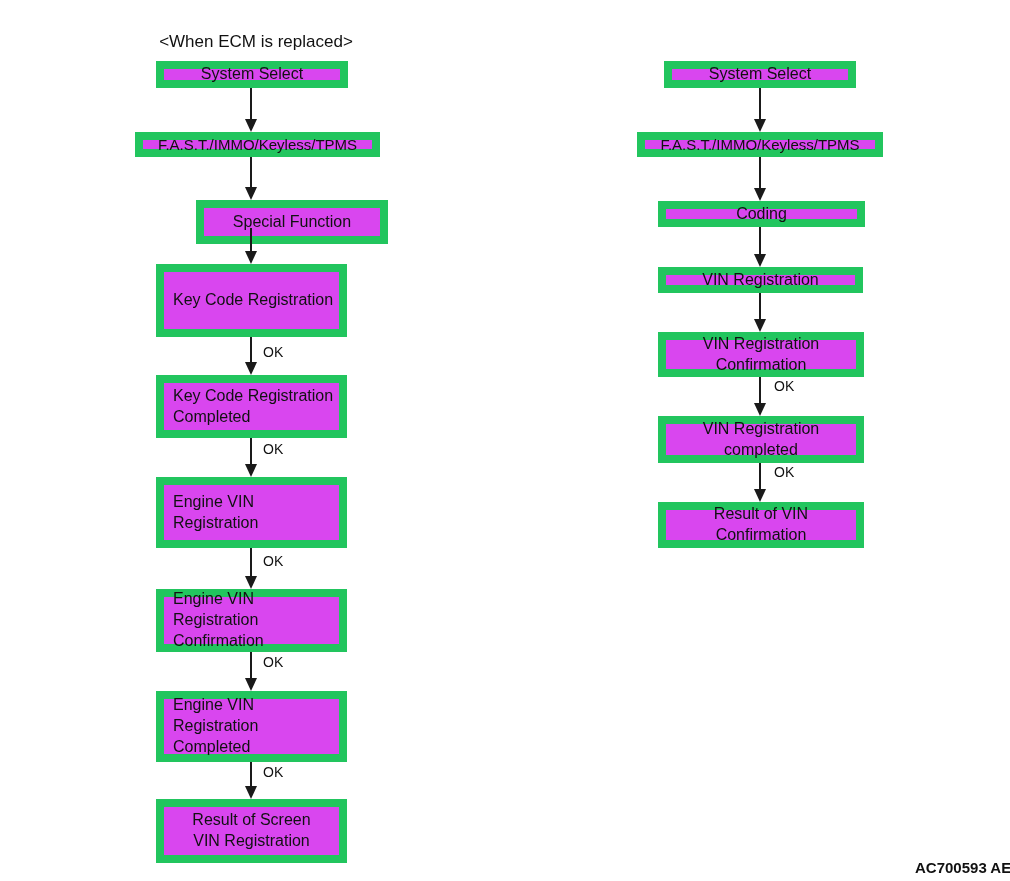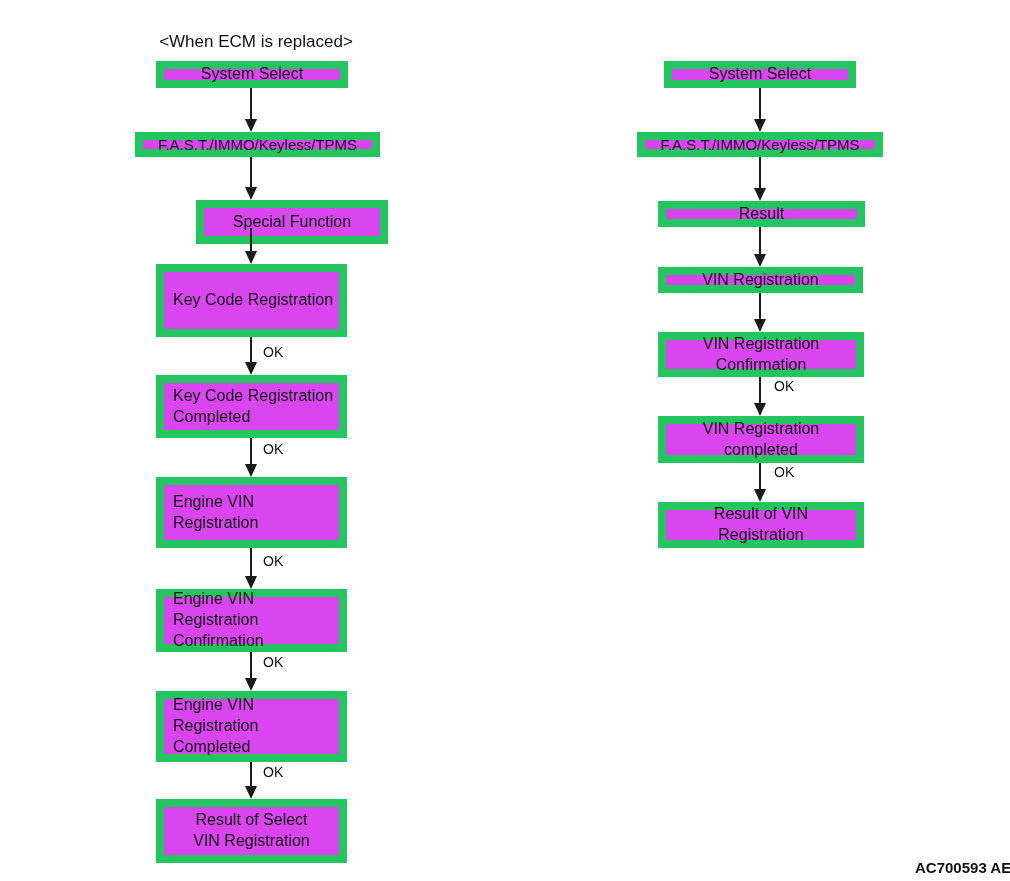--- a/index.html
+++ b/index.html
@@ -85,21 +85,21 @@
   <div class="node" style="left:135px; top:132px; width:245px; height:25px; font-size:15px;">F.A.S.T./IMMO/Keyless/TPMS</div>
   <div class="node" style="left:156px; top:200px; width:192px; height:44px;margin-left:40px;">Special Function</div>
   <div class="node left-text" style="left:156px; top:264px; width:191px; height:73px;">Key Code Registration</div>
   <div class="node left-text" style="left:156px; top:375px; width:191px; height:63px;">Key Code Registration
 Completed</div>
   <div class="node left-text" style="left:156px; top:477px; width:191px; height:71px;">Engine VIN Registration</div>
   <div class="node left-text" style="left:156px; top:589px; width:191px; height:63px;">Engine VIN Registration
 Confirmation</div>
   <div class="node left-text" style="left:156px; top:691px; width:191px; height:71px;">Engine VIN Registration
 Completed</div>
-  <div class="node" style="left:156px; top:799px; width:191px; height:64px;">Result of Select
+  <div class="node" style="left:156px; top:799px; width:191px; height:64px;">Result of Screen
 VIN Registration</div>
 
   <div class="arrow" style="left:244px; top:88px;  height:44px;">
       <div class="shaft"></div>
       <div class="head"></div>
     </div>
   <div class="arrow" style="left:244px; top:157px; height:43px;">
       <div class="shaft"></div>
       <div class="head"></div>
     </div>
@@ -129,28 +129,28 @@
     </div>
 
   <div class="ok" style="left:263px; top:344px;">OK</div>
   <div class="ok" style="left:263px; top:441px;">OK</div>
   <div class="ok" style="left:263px; top:553px;">OK</div>
   <div class="ok" style="left:263px; top:654px;">OK</div>
   <div class="ok" style="left:263px; top:764px;">OK</div>
 
   <div class="node" style="left:664px; top:61px; width:192px; height:27px;">System Select</div>
   <div class="node" style="left:637px; top:132px; width:246px; height:25px; font-size:15px;">F.A.S.T./IMMO/Keyless/TPMS</div>
-  <div class="node" style="left:658px; top:201px; width:207px; height:26px;">Result</div>
+  <div class="node" style="left:658px; top:201px; width:207px; height:26px;">Coding</div>
   <div class="node" style="left:658px; top:267px; width:205px; height:26px;">VIN Registration</div>
   <div class="node" style="left:658px; top:332px; width:206px; height:45px;">VIN Registration
 Confirmation</div>
   <div class="node" style="left:658px; top:416px; width:206px; height:47px;">VIN Registration
 completed</div>
   <div class="node" style="left:658px; top:502px; width:206px; height:46px;">Result of VIN
-Registration</div>
+Confirmation</div>
 
   <div class="arrow" style="left:753px; top:88px;  height:44px;">
       <div class="shaft"></div>
       <div class="head"></div>
     </div>
   <div class="arrow" style="left:753px; top:157px; height:44px;">
       <div class="shaft"></div>
       <div class="head"></div>
     </div>
   <div class="arrow" style="left:753px; top:227px; height:40px;">

